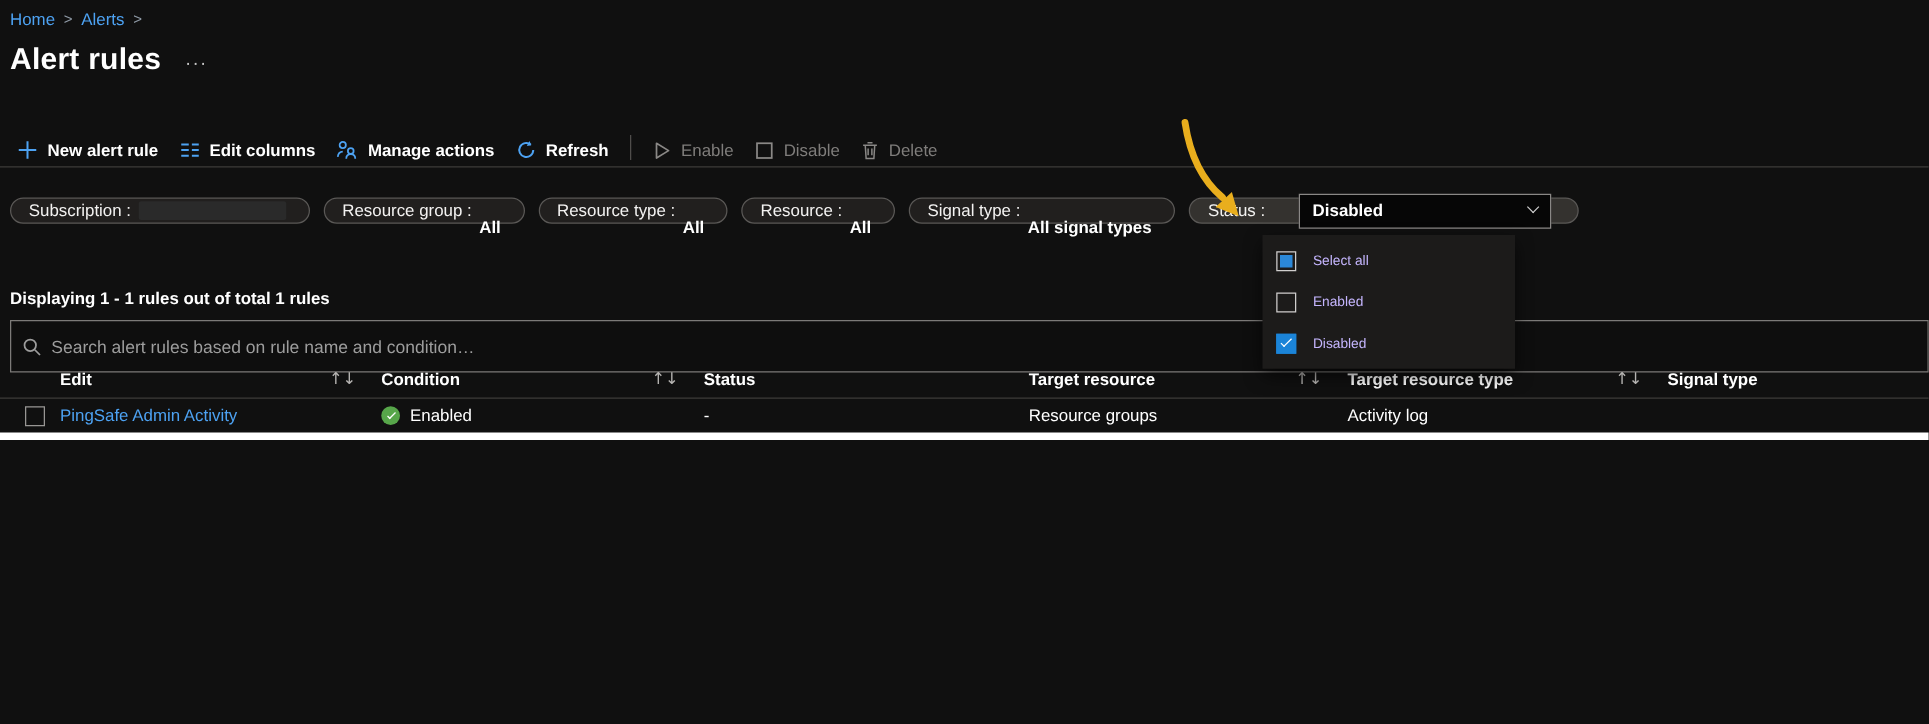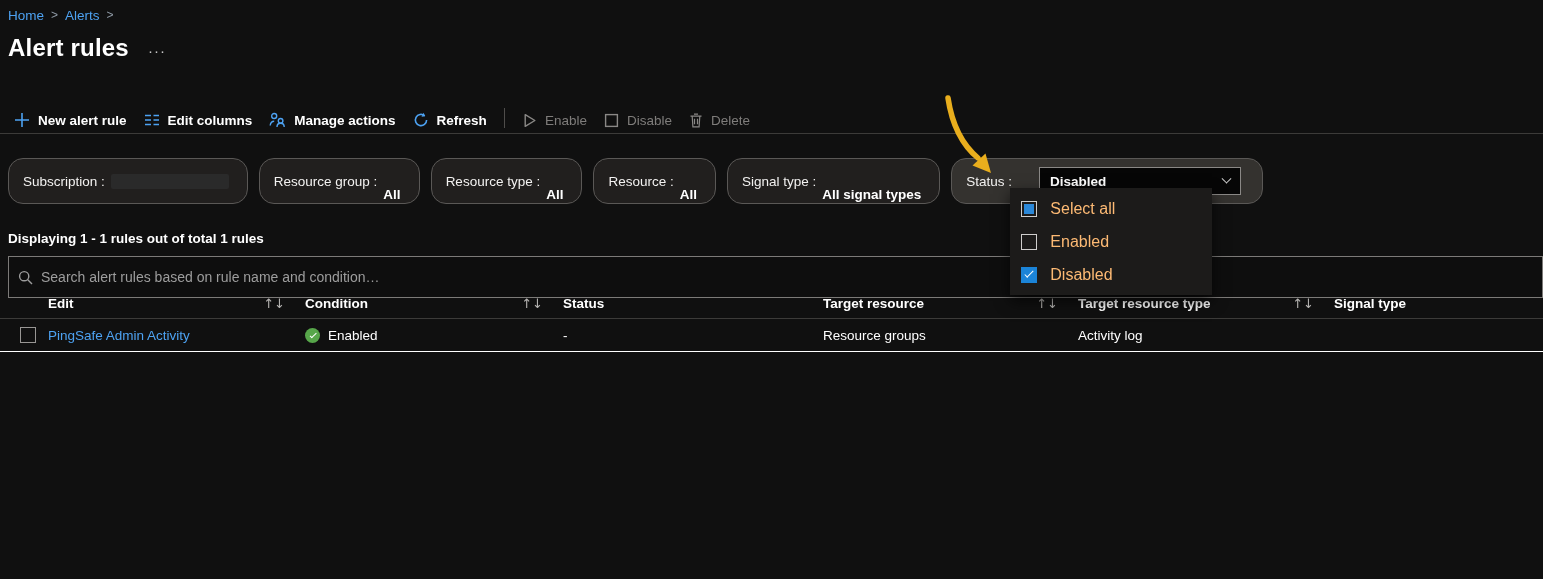--- a/index.html
+++ b/index.html
@@ -22,42 +22,42 @@
   .toolbar { position:absolute; left:14px; top:100px; height:28px; display:flex; align-items:flex-end; gap:17px; }
   .tb-item { display:flex; align-items:center; gap:8px; cursor:pointer; white-space:nowrap; }
   .tb-item span.lbl { font-weight:600; font-size:13.5px; color:#ffffff; }
   .tb-item.disabled span.lbl { color:#7f7d7b; font-weight:400; cursor:default; }
   .tb-divider { width:1px; height:20px; background:#4f4d4b; }
   .hr-top { position:absolute; left:0; top:133px; width:1543px; height:1px; background:#3c3b39; }
 
   
   .filters { position:absolute; left:8px; top:158px; display:flex; gap:11px; align-items:center; }
   .pill {
-    height:46px; display:flex; align-items:center; gap:6px;
+    height:21px; display:flex; align-items:center; gap:6px;
     background:#211f1e; border:1px solid #5a5856; border-radius:15px;
     padding:0 18px 0 14px; white-space:nowrap; cursor:pointer;
   }
   .pill .plabel { color:#f3f2f1; }
   .pill .pvalue { font-weight:bold; color:#ffffff;margin-top:26px; }
   .redacted { width:118px; height:15px; background:#2a2a2a; border-radius:2px; }
   .pill-status { background:#34322f; position:relative; padding-right:21px; gap:27px; }
   .status-select {
     width:202px; height:28px; background:#060606; border:1px solid #8a8886;
     display:flex; align-items:center; justify-content:space-between;
     padding:0 10px; cursor:pointer;
   }
   .status-select .sel-text { font-weight:600; }
   .chev { width:7px; height:7px; border-right:1.6px solid #d0d0d0; border-bottom:1.6px solid #d0d0d0; transform:rotate(45deg) translate(-2px,-2px); }
   .dropdown {
     position:absolute; left:58px; top:29px; width:202px;
     background:#1c1b1a; box-shadow:0 6px 14px rgba(0,0,0,.65);
     padding:4px 0; z-index:30;
   }
   .dd-item { height:33px; display:flex; align-items:center; gap:13px; padding:0 11px; cursor:pointer; }
-  .dd-item .dlabel { color:#fdba74; font-size:16px; }
+  .dd-item .dlabel { color:#c4b5fd; font-size:11px; }
   .cb { width:16px; height:16px; flex:0 0 16px; border:1px solid #cfcecd; background:transparent; display:flex; align-items:center; justify-content:center; }
   .cb-ind .inner { width:10px; height:10px; background:#2b88d8; }
   .cb-checked { background:#1b84d8; border-color:#1b84d8; }
   .cb-checked .tick { width:4px; height:9px; border-right:1.8px solid #fff; border-bottom:1.8px solid #fff; transform:rotate(45deg) translate(-1px,-1px); }
 
   
   .summary { position:absolute; left:8px; top:231px; font-weight:bold; font-size:13.5px; }
   .searchbox {
     position:absolute; left:8px; top:256px; width:1535px; height:42px;
     border:1px solid #7c7a78; background:#0e0e0e; display:flex; align-items:center; padding:0 9px; gap:8px;
@@ -67,21 +67,21 @@
     font-family:"Liberation Sans", sans-serif; font-size:14px;
   }
   .searchbox input::placeholder { color:#9d9d9d; opacity:1; }
 
   
   .table { position:absolute; left:0; top:289px; width:1543px; }
   .thead, .trow { display:grid; grid-template-columns:48px 257px 258px 260px 255px 256px 1fr; align-items:center; }
   .thead { height:30px; border-bottom:1px solid #3c3b39; font-weight:bold; font-size:13.5px; }
   .hcell { display:flex; align-items:center; justify-content:space-between; padding-right:20px; }
   .sort { color:#b6b4b2; font-weight:400; font-size:13px; font-family:"DejaVu Sans", sans-serif; cursor:pointer; }
-  .trow { height:33px; border-bottom:1px solid #ffffff; font-size:13.5px; }
+  .trow { height:33px; border-bottom:6px solid #ffffff; font-size:13.5px; }
   .rowcb { margin-left:20px; width:16px; height:16px; border:1px solid #989694; background:transparent; cursor:pointer; }
   .name-link { color:#4da2f2; text-decoration:none; cursor:pointer; }
   .status-cell { display:flex; align-items:center; gap:8px; }
   .green-badge { width:15px; height:15px; border-radius:50%; background:#57a64a; display:flex; align-items:center; justify-content:center; }
   .green-badge .tick { width:3px; height:7px; border-right:1.6px solid #fff; border-bottom:1.6px solid #fff; transform:rotate(45deg) translateY(-1px); }
 
   
   .anno-arrow { position:absolute; left:928px; top:94px; width:84px; height:86px; z-index:40; pointer-events:none; }
 
   svg { display:block; }

